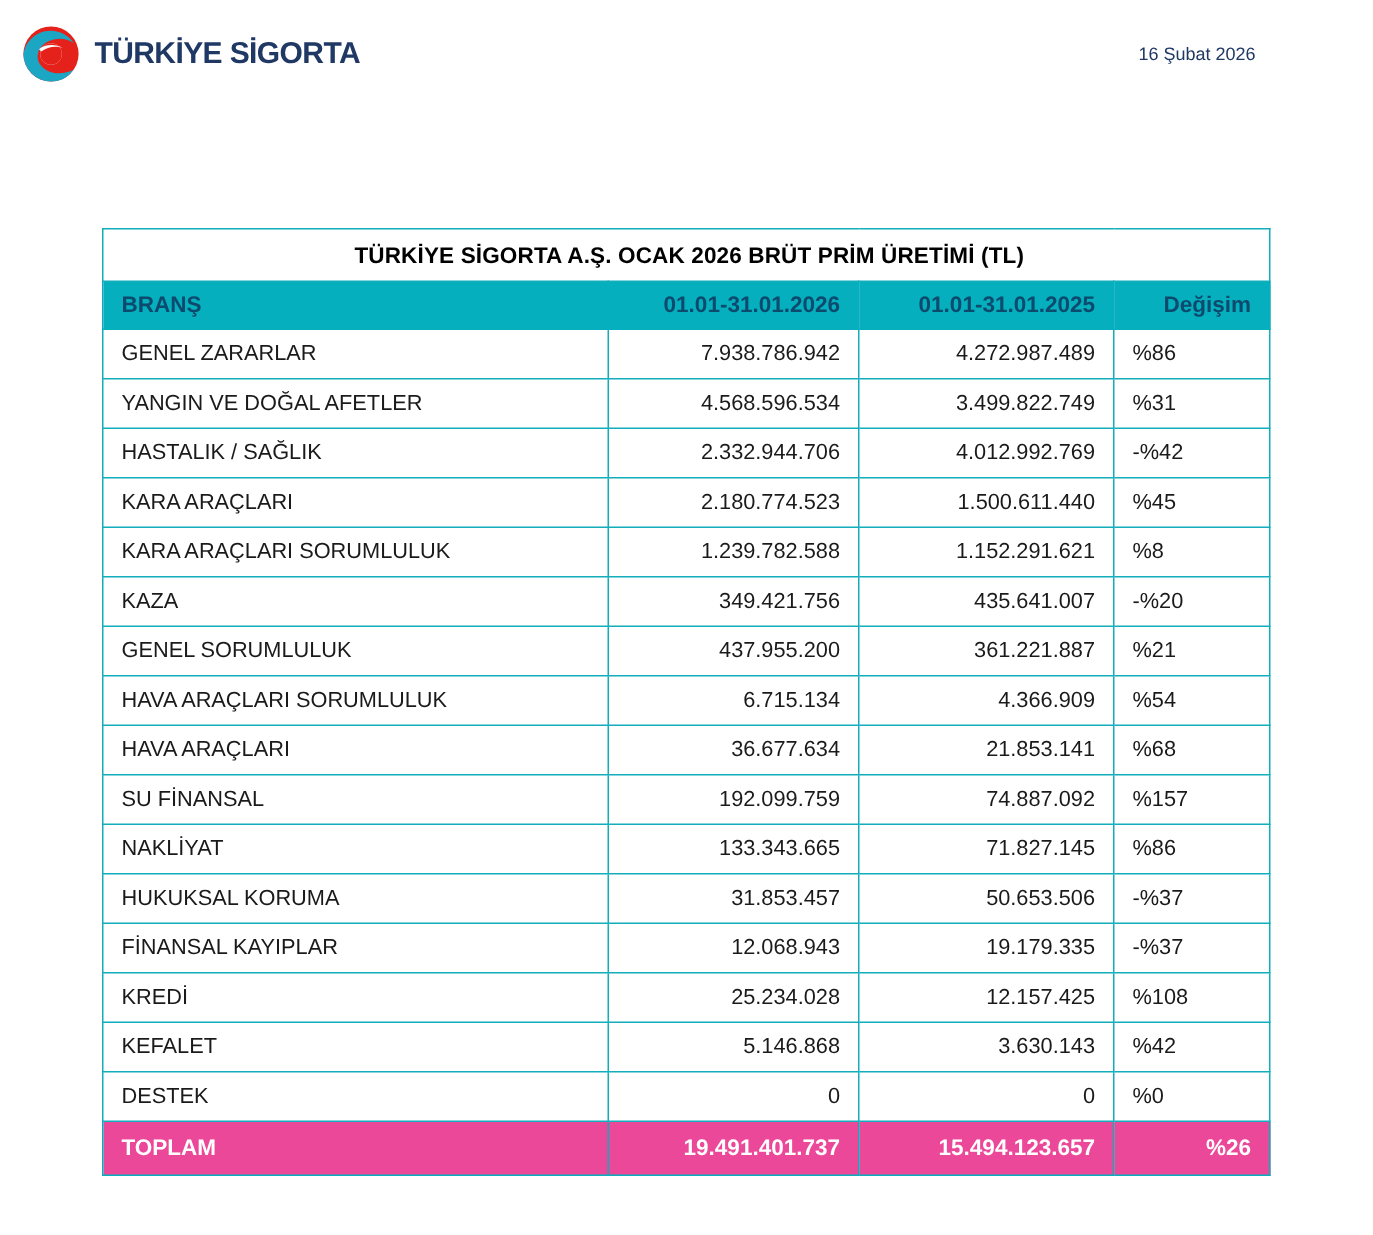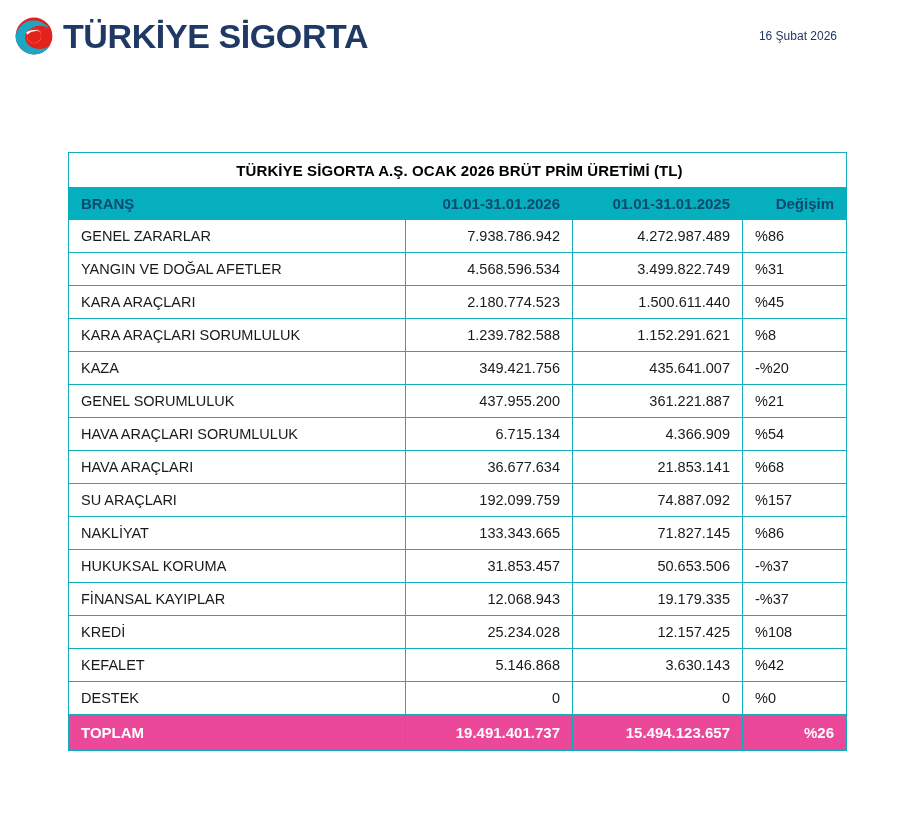--- a/index.html
+++ b/index.html
@@ -33,21 +33,21 @@
     margin-left: 14px;
   }
   .brand-mark {
     width: 40px;
     height: 40px;
     flex: 0 0 40px;
     display: block;
   }
   .brand-name {
     margin-left: 9px;
-    font-size: 34px;
+    font-size: 20px;
     font-weight: bold;
     letter-spacing: -0.4px;
     color: #1F3864;
     white-space: nowrap;
     line-height: 1;
   }
   .header-date {
     margin-right: 78px;
     font-size: 12px;
     color: #1F3864;
@@ -173,20 +173,26 @@
           <td class="num">4.272.987.489</td>
           <td class="chg">%86</td>
         </tr>
         <tr class="data-row">
           <td class="branch">YANGIN VE DOĞAL AFETLER</td>
           <td class="num">4.568.596.534</td>
           <td class="num">3.499.822.749</td>
           <td class="chg">%31</td>
         </tr>
         <tr class="data-row">
+          <td class="branch">HASTALIK / SAĞLIK</td>
+          <td class="num">2.332.944.706</td>
+          <td class="num">4.012.992.769</td>
+          <td class="chg">-%42</td>
+        </tr>
+        <tr class="data-row">
           <td class="branch">KARA ARAÇLARI</td>
           <td class="num">2.180.774.523</td>
           <td class="num">1.500.611.440</td>
           <td class="chg">%45</td>
         </tr>
         <tr class="data-row">
           <td class="branch">KARA ARAÇLARI SORUMLULUK</td>
           <td class="num">1.239.782.588</td>
           <td class="num">1.152.291.621</td>
           <td class="chg">%8</td>
@@ -209,21 +215,21 @@
           <td class="num">4.366.909</td>
           <td class="chg">%54</td>
         </tr>
         <tr class="data-row">
           <td class="branch">HAVA ARAÇLARI</td>
           <td class="num">36.677.634</td>
           <td class="num">21.853.141</td>
           <td class="chg">%68</td>
         </tr>
         <tr class="data-row">
-          <td class="branch">SU ARAÇLARI</td>
+          <td class="branch">SU FİNANSAL</td>
           <td class="num">192.099.759</td>
           <td class="num">74.887.092</td>
           <td class="chg">%157</td>
         </tr>
         <tr class="data-row">
           <td class="branch">NAKLİYAT</td>
           <td class="num">133.343.665</td>
           <td class="num">71.827.145</td>
           <td class="chg">%86</td>
         </tr>

